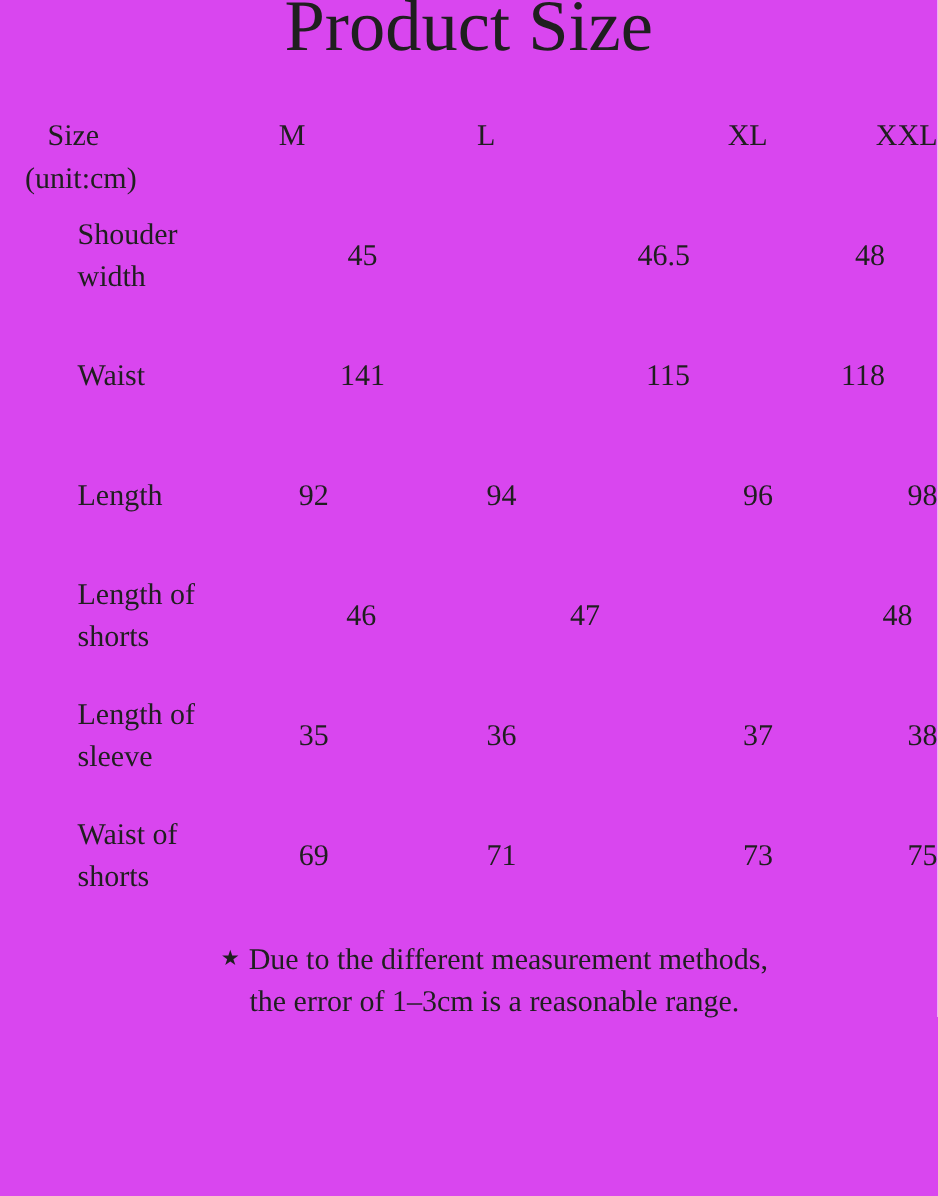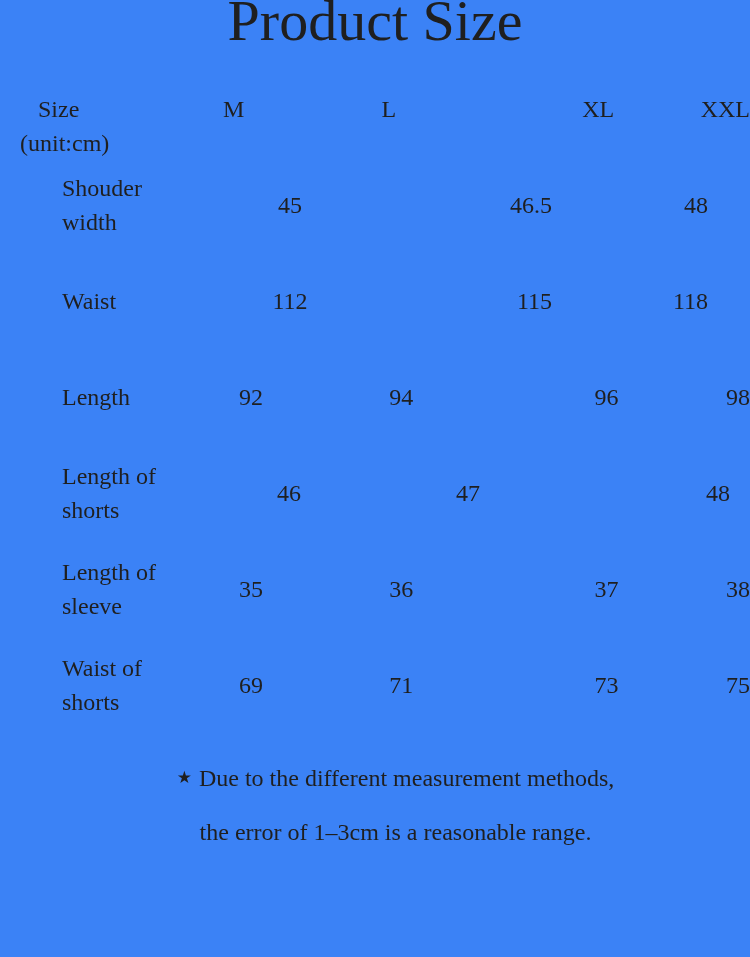--- a/index.html
+++ b/index.html
@@ -2,21 +2,21 @@
 <html><head>
 <meta charset="utf-8">
 <style>
   * { margin: 0; padding: 0; box-sizing: border-box; }
   html, body { background: #ffffff; }
   .page {
     position: relative;
     width: 750px;
     height: 957px;
     margin: 0 auto;
-    background: #3b82f6;
+    background: #d946ef;
     color: #1f1f1f;
     font-family: "Liberation Serif", "DejaVu Serif", serif;
     overflow: hidden;
   }
   .title {
     font-size: 58px;
     line-height: 70px;
     height: 70px;
     margin-top: -14px;
     text-align: center;
@@ -29,21 +29,21 @@
   .data-rows { margin-top: -3px; }
   .data-rows .trow { height: 96px; padding-left: 24px; }
   .cell { line-height: 34px; }
   .col-label { width: 162px; padding-left: 38px; text-align: left; }
   .col-1 { width: 150px; text-align: center; }
   .col-2 { width: 152px; text-align: center; }
   .col-3 { width: 158px; text-align: right; }
   .col-4 { width: 128px; text-align: right; }
   .unit-line { margin-left: -18px; line-height: 34px; }
   .note { margin-top: 19px; text-align: center; font-size: 24px; }
-  .note-line { line-height: 52px; padding-left: 41px; }
+  .note-line { line-height: 32px; padding-left: 41px; }
   .star-icon {
     font-size: 17px;
     position: relative;
     top: -3px;
     margin-right: 7px;
     font-family: "DejaVu Sans", sans-serif;
   }
 </style>
 </head>
 <body>
@@ -69,21 +69,21 @@
 
       <div class="trow">
         <div class="cell col-label">Shouder width</div>
         <div class="cell col-2">45</div>
         <div class="cell col-3">46.5</div>
         <div class="cell col-4">48</div>
       </div>
 
       <div class="trow">
         <div class="cell col-label">Waist</div>
-        <div class="cell col-2">112</div>
+        <div class="cell col-2">141</div>
         <div class="cell col-3">115</div>
         <div class="cell col-4">118</div>
       </div>
 
       <div class="trow">
         <div class="cell col-label">Length</div>
         <div class="cell col-1">92</div>
         <div class="cell col-2">94</div>
         <div class="cell col-3">96</div>
         <div class="cell col-4">98</div>

